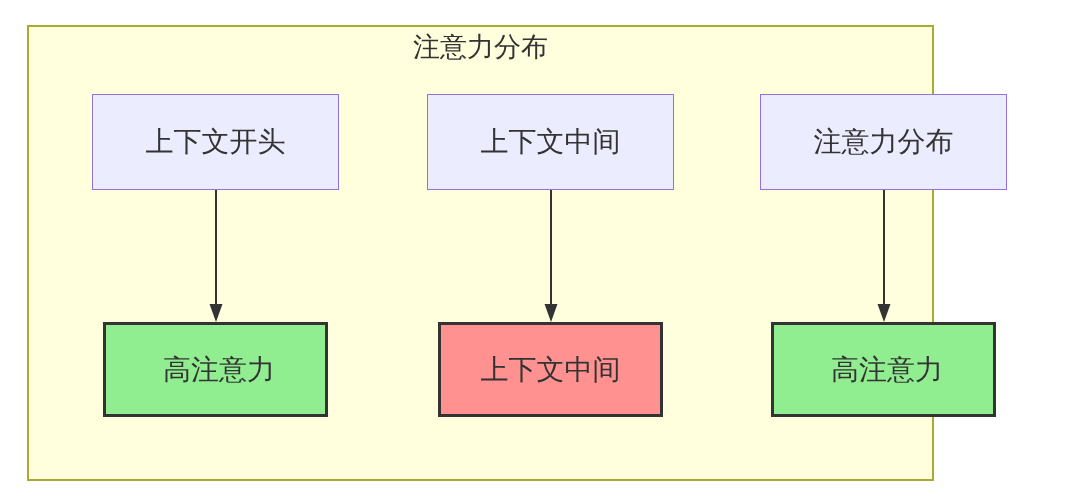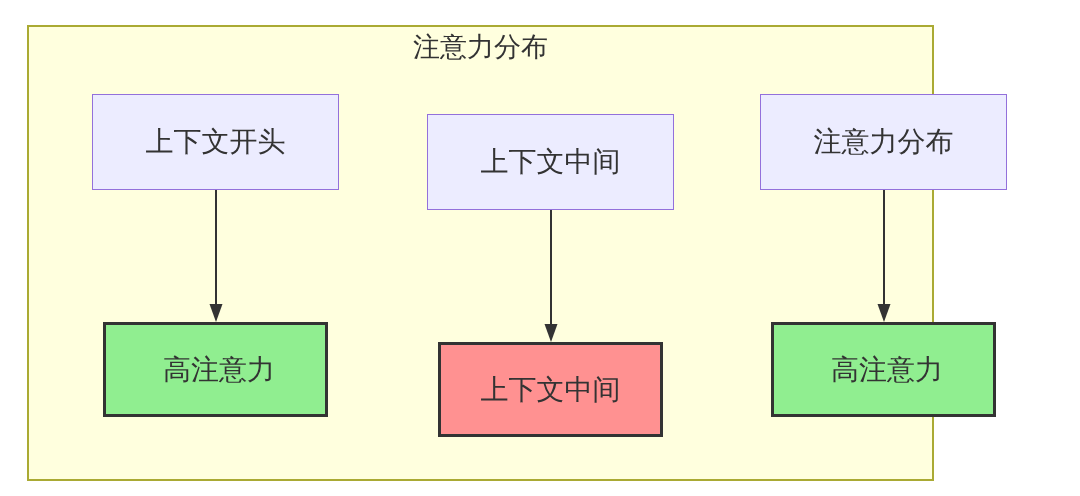--- a/index.html
+++ b/index.html
@@ -34,21 +34,21 @@
   }
   .col {
     position: absolute;
     top: 67px;
     width: 247px;
     display: flex;
     flex-direction: column;
     align-items: center;
   }
   .col-0 { left: 63px; }
-  .col-1 { left: 398px; margin-top: 20px; }
+  .col-1 { left: 398px; }
   .col-2 { left: 731px; }
   .source-box {
     width: 100%;
     height: 96px;
     box-sizing: border-box;
     background: var(--source-fill, #ececff);
     border: 1.5px solid var(--source-border, #9370db);
     display: flex;
     align-items: center;
     justify-content: center;

